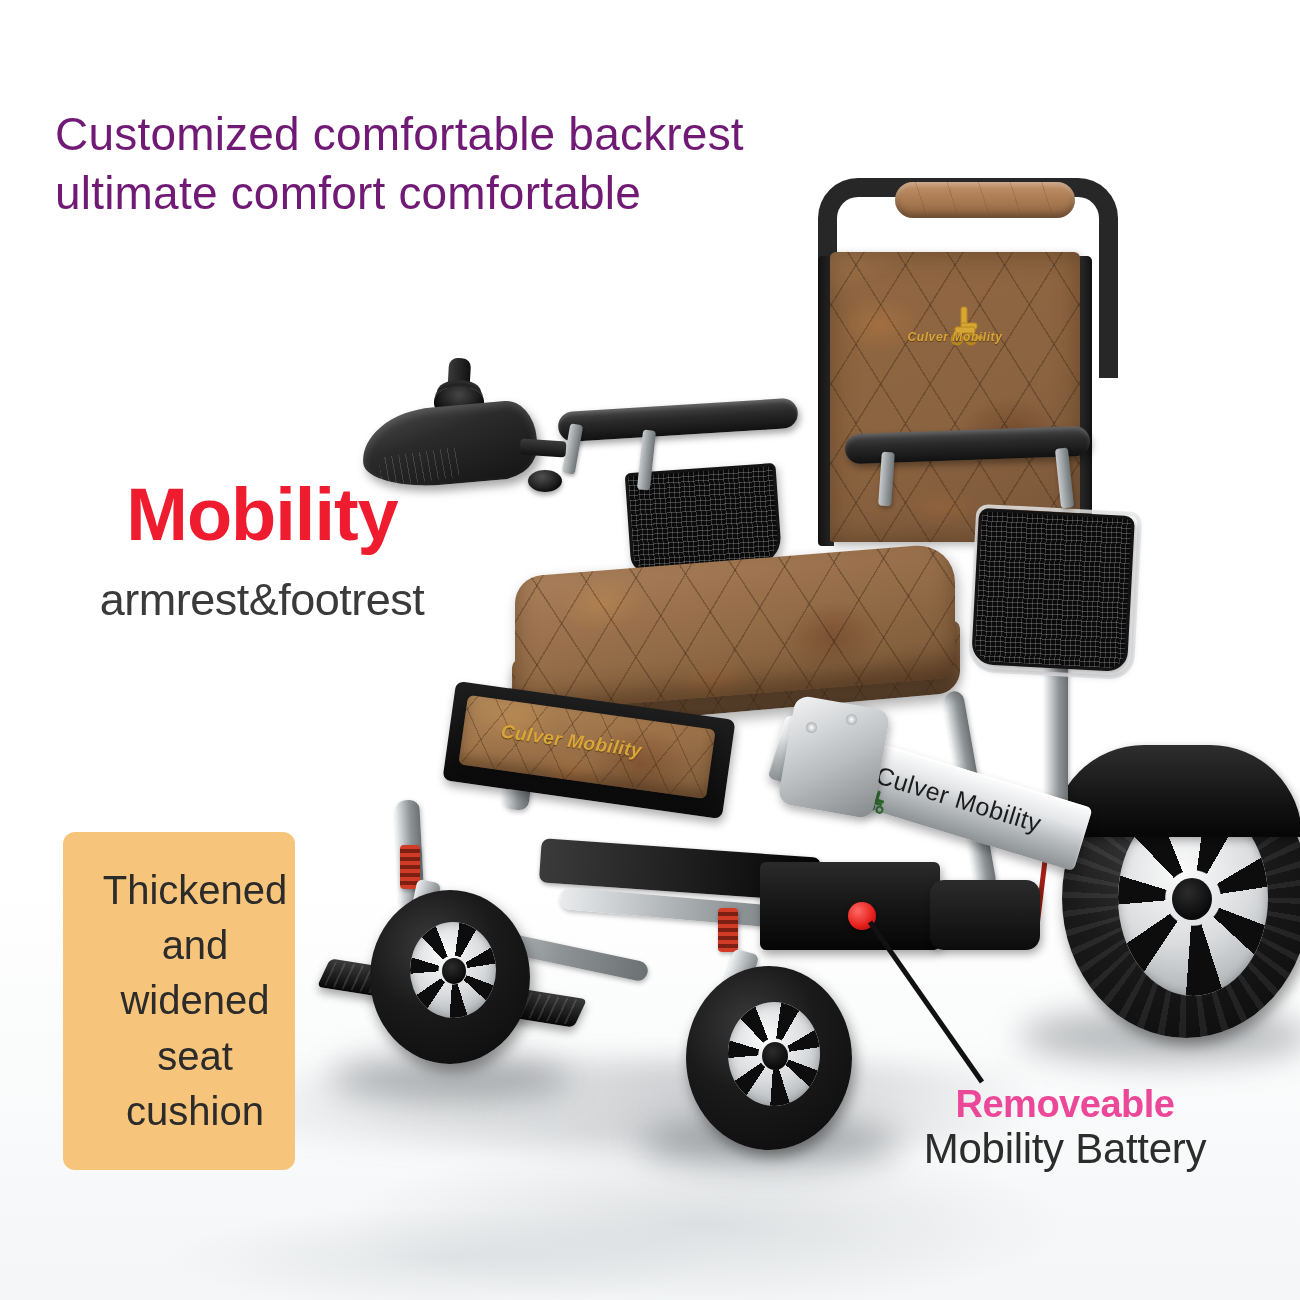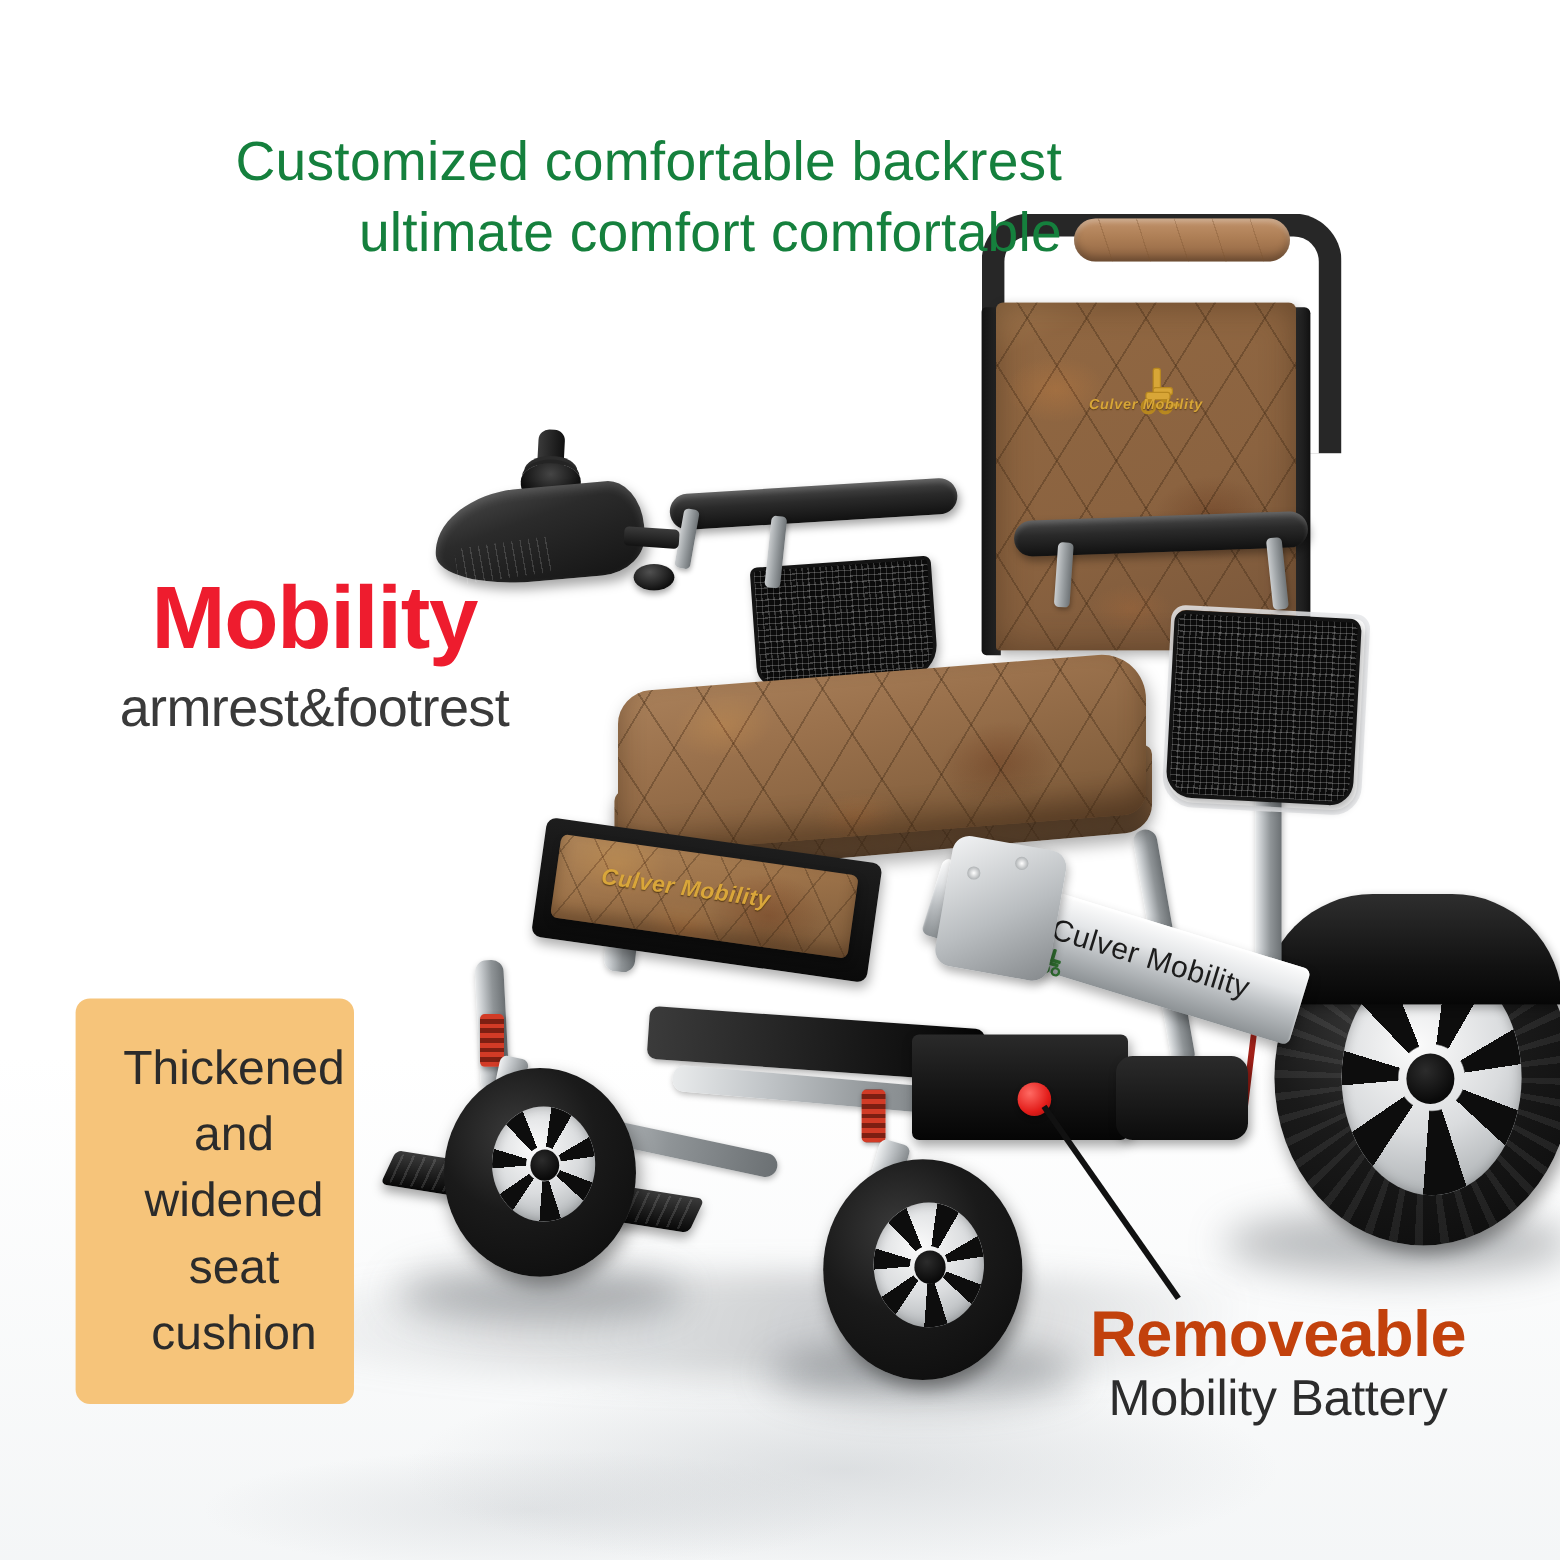--- a/index.html
+++ b/index.html
@@ -20,49 +20,49 @@
   .floorstreak{
     position:absolute;left:180px;top:1060px;width:1000px;height:90px;
     background:linear-gradient(105deg,rgba(0,0,0,0) 0%,rgba(120,125,130,.22) 35%,rgba(90,95,100,.30) 55%,rgba(0,0,0,0) 85%);
     filter:blur(13px);border-radius:50%;
   }
   .shadowblob{position:absolute;border-radius:50%;filter:blur(16px);background:rgba(60,66,72,.35);}
 
   
   .headline{
     position:absolute;left:55px;top:105px;width:830px;
-    color:#15803d;font-size:46px;line-height:1.28;
-    text-align:right;letter-spacing:.2px;
+    color:#701a75;font-size:46px;line-height:1.28;
+    text-align:left;letter-spacing:.2px;
   }
   .foldable{
     position:absolute;left:52px;top:478px;width:420px;text-align:center;
   }
   .foldable .big{
     display:block;color:#EE1C2E;font-size:74px;font-weight:bold;line-height:1;
     letter-spacing:-1px;
   }
   .foldable .sub{
-    display:block;color:#3A3A3A;font-size:45px;line-height:1.15;margin-top:12px;
+    display:block;color:#3A3A3A;font-size:45px;line-height:1.15;margin-top:22px;
     letter-spacing:-.5px;
   }
   .cushionbox{
     position:absolute;left:63px;top:832px;width:232px;height:338px;
     background:#F6C47A;border-radius:12px;
     display:flex;align-items:center;justify-content:center;
   }
   .cushionbox span{
     color:#2B2B2B;font-size:40px;line-height:1.38;text-align:center;display:block;
     padding:0 6px;
     margin-left:32px;
   }
   .battery{
     position:absolute;left:880px;top:1085px;width:370px;text-align:center;
   }
   .battery .big{
-    display:block;color:#c2410c;font-size:54px;font-weight:bold;line-height:1.02;
+    display:block;color:#ec4899;font-size:38px;font-weight:bold;line-height:1.02;
     letter-spacing:-.5px;
   }
   .battery .sub{
     display:block;color:#2C2C2C;font-size:42px;line-height:1.1;margin-top:2px;
     letter-spacing:-.3px;
   }
   .pointer{position:absolute;left:862px;top:918px;width:130px;height:170px;pointer-events:none;}
 
   
   #chair{position:absolute;left:0;top:0;width:1300px;height:1300px;}

